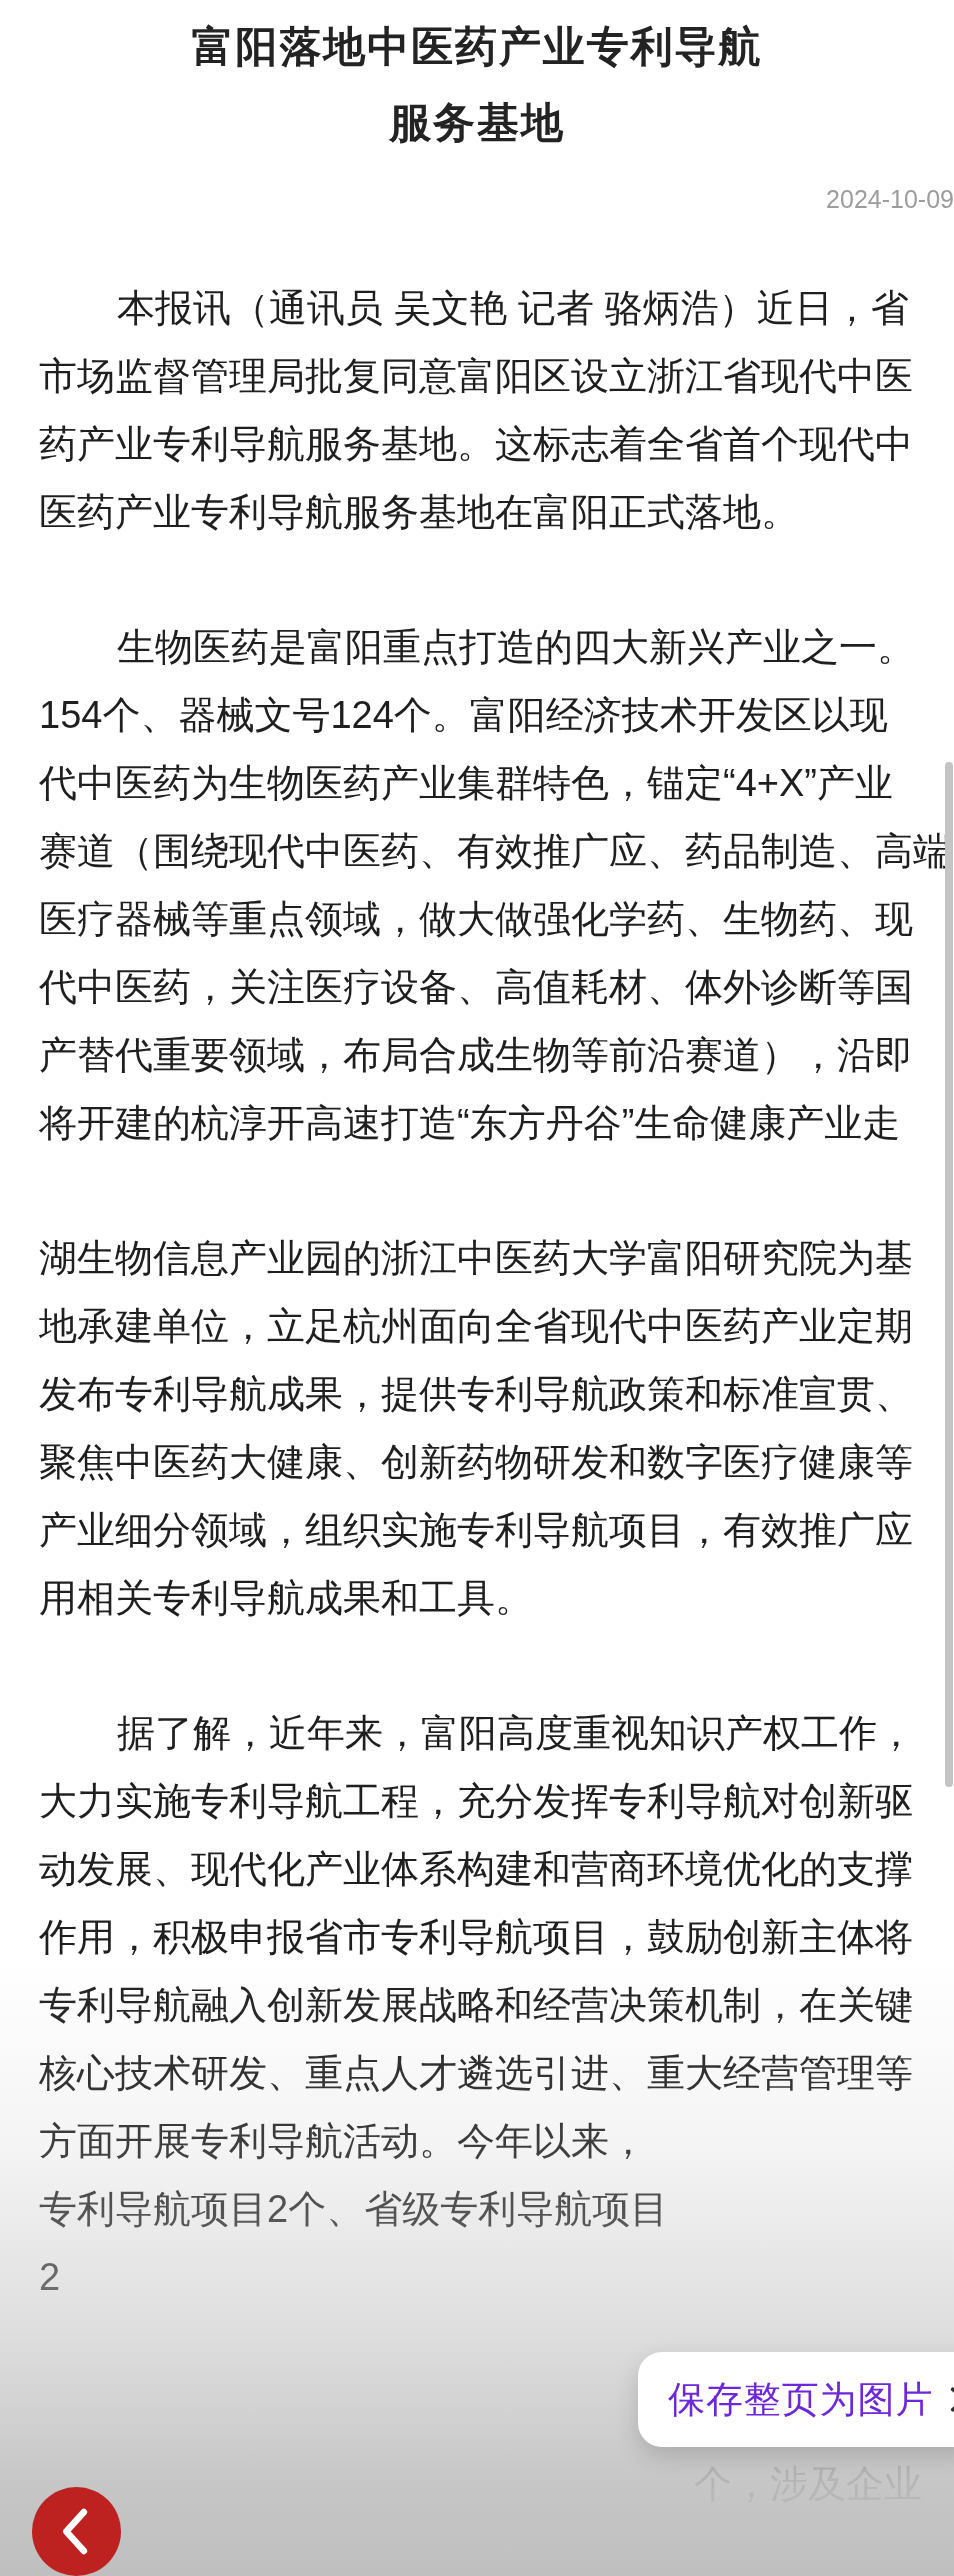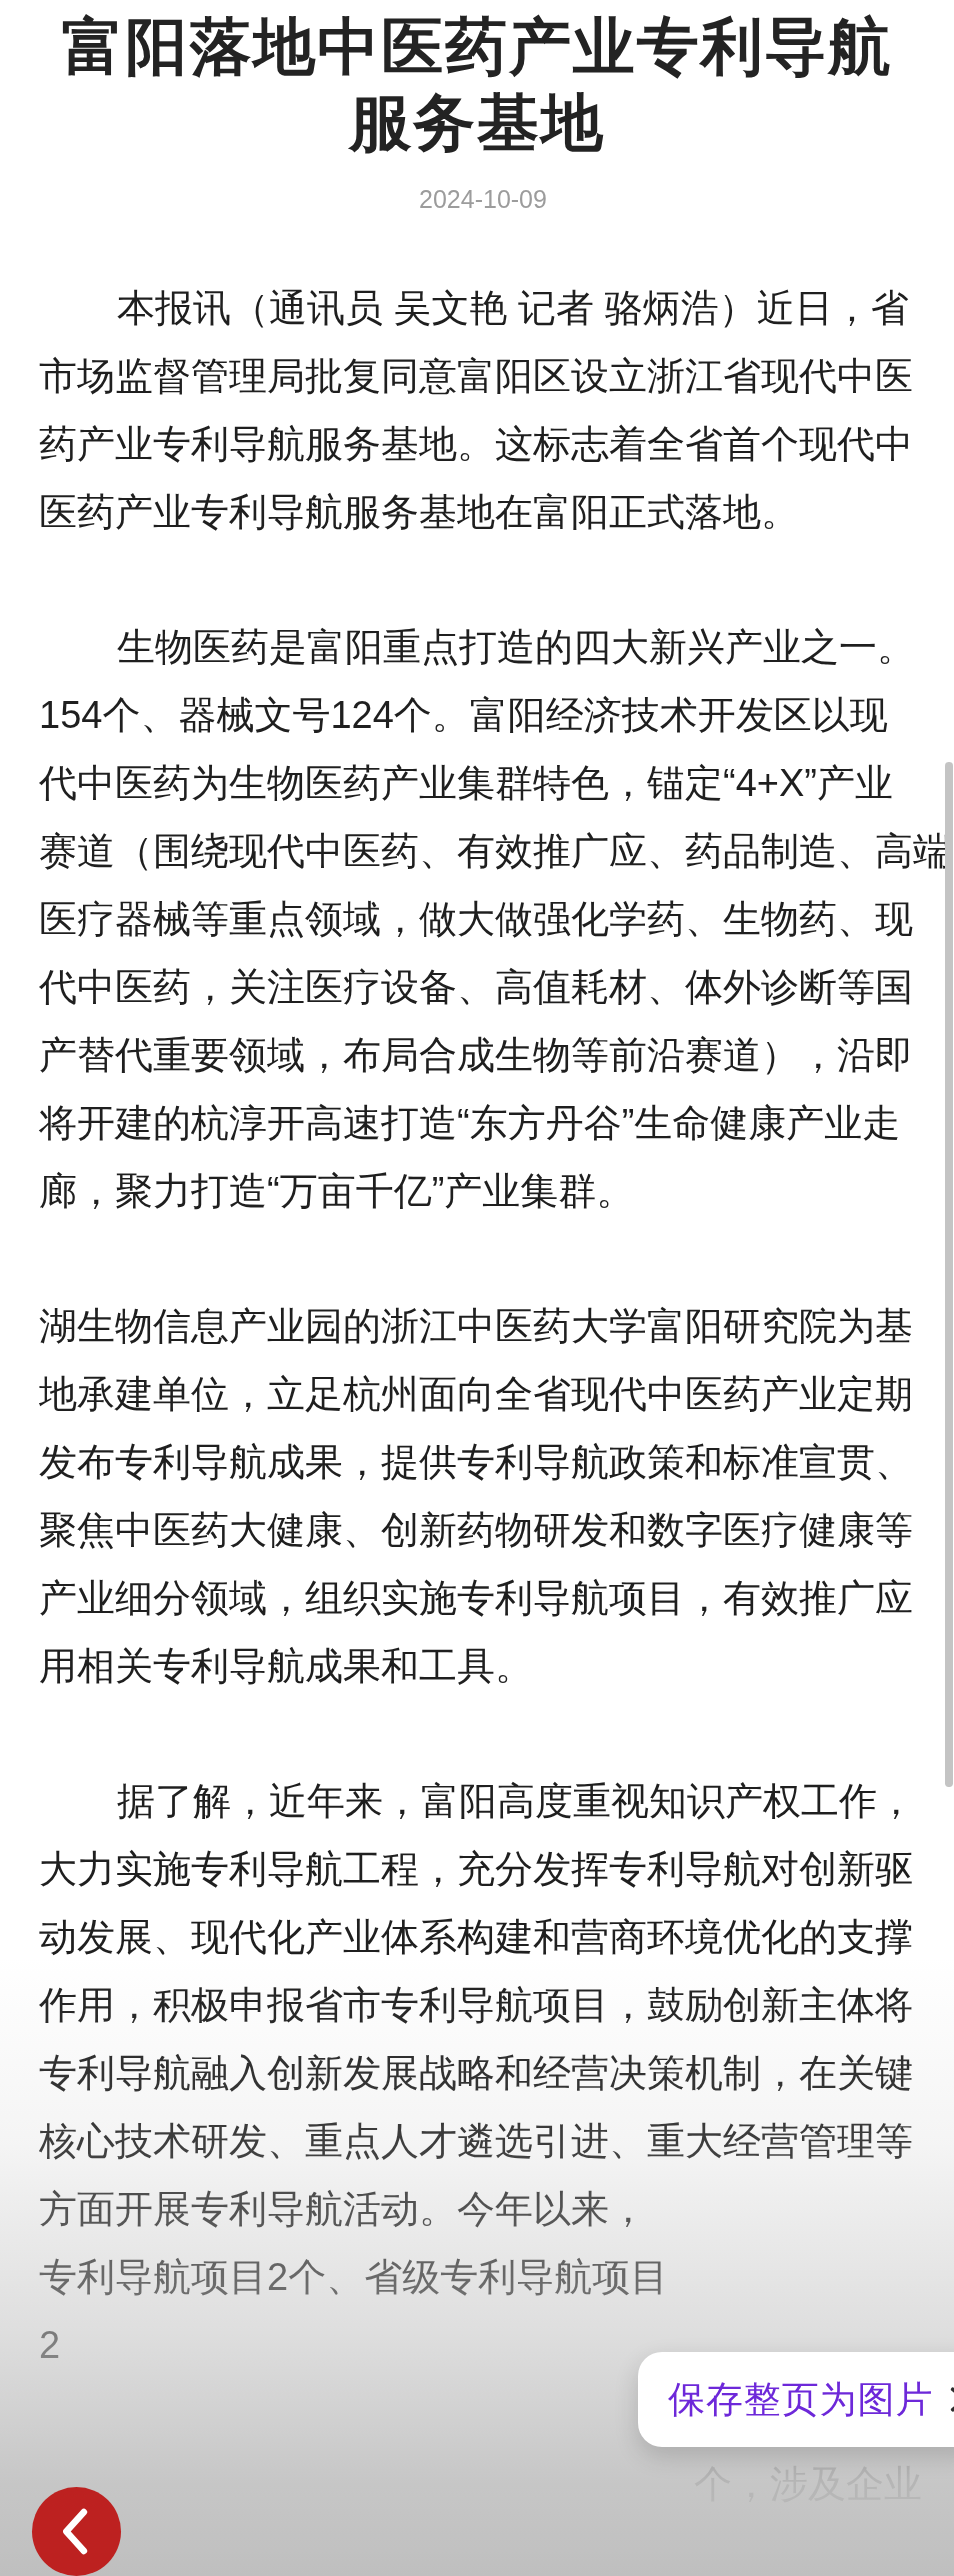--- a/index.html
+++ b/index.html
@@ -9,28 +9,28 @@
     margin:0 auto;
     background:#ffffff;
     overflow:hidden;
     font-family:"Liberation Sans", sans-serif;
     color:#1f1f1f;
   }
   .title{
     padding-top:9.3px;
     text-align:center;
     font-weight:700;
-    font-size:62px;
+    font-size:42px;
     line-height:76px;
     letter-spacing:1.9px;
     color:#232323;
   }
   .date{
     margin-top:20.5px;
-    text-align:center;
+    text-align:right;
     font-size:25px;
     line-height:34px;
     color:#9c9c9c;
     font-weight:400;
     padding-left:12px;
   }
   .article{
     position:relative;
     margin:58px 37px 0 39px;
     width:880px;
@@ -119,21 +119,20 @@
       </div>
       <div class="para">
         <div class="line first">生物医药是富阳重点打造的四大新兴产业之一。</div>
         <div class="line">154个、器械文号124个。富阳经济技术开发区以现</div>
         <div class="line">代中医药为生物医药产业集群特色，锚定“4+X”产业</div>
         <div class="line">赛道（围绕现代中医药、有效推广应、药品制造、高端</div>
         <div class="line">医疗器械等重点领域，做大做强化学药、生物药、现</div>
         <div class="line">代中医药，关注医疗设备、高值耗材、体外诊断等国</div>
         <div class="line">产替代重要领域，布局合成生物等前沿赛道），沿即</div>
         <div class="line">将开建的杭淳开高速打造“东方丹谷”生命健康产业走</div>
-        <div class="line">廊，聚力打造“万亩千亿”产业集群。</div>
       </div>
       <div class="para">
         <div class="line">湖生物信息产业园的浙江中医药大学富阳研究院为基</div>
         <div class="line">地承建单位，立足杭州面向全省现代中医药产业定期</div>
         <div class="line">发布专利导航成果，提供专利导航政策和标准宣贯、</div>
         <div class="line">聚焦中医药大健康、创新药物研发和数字医疗健康等</div>
         <div class="line">产业细分领域，组织实施专利导航项目，有效推广应</div>
         <div class="line">用相关专利导航成果和工具。</div>
       </div>
       <div class="para">

